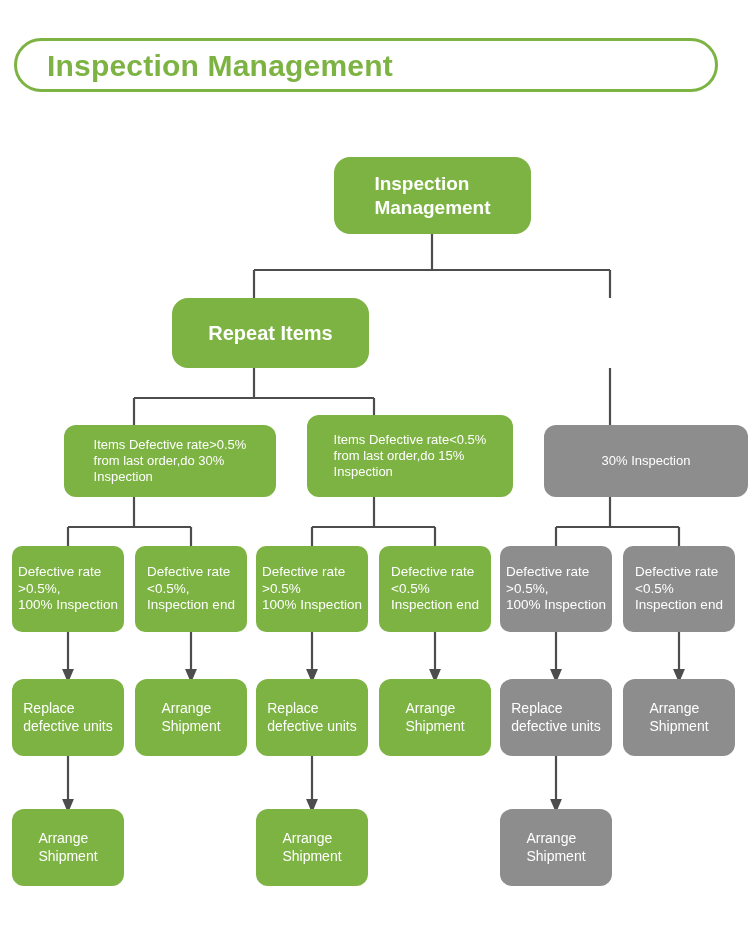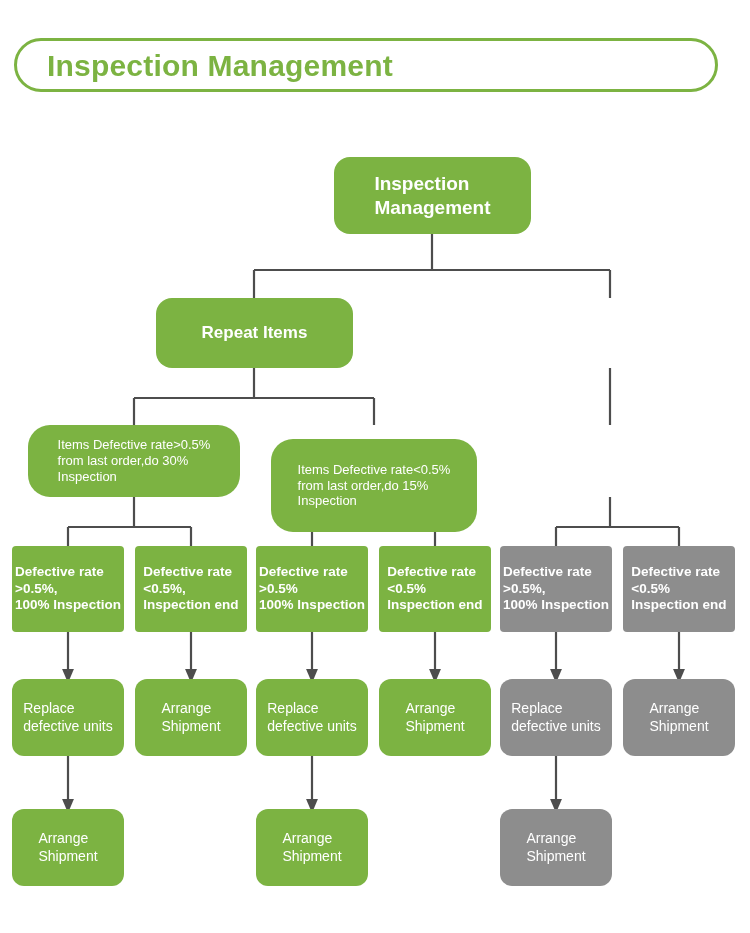--- a/index.html
+++ b/index.html
@@ -70,33 +70,35 @@
   }
   .node.green { background: #7cb342; }
   .node.gray  { background: #8d8d8d; }
 
   .node.root {
     font-size: 19px;
     font-weight: bold;
     border-radius: 16px;
   }
   .node.branch {
-    font-size: 17px;
+    font-size: 20px;
     font-weight: bold;
     border-radius: 16px;
+    margin-left: 16px;
   }
   .node.rule {
     font-size: 13px;
     font-weight: normal;
-    border-radius: 22px;
+    border-radius: 12px;
+    margin-left: 36px;
   }
   .node.outcome {
     font-size: 13.5px;
-    font-weight: bold;
-    border-radius: 4px;
+    font-weight: normal;
+    border-radius: 10px;
   }
   .node.action {
     font-size: 14px;
     font-weight: normal;
     border-radius: 12px;
   }
 </style>
 </head>
 <body>
 
@@ -157,23 +159,24 @@
   </svg>
 
   <div class="node root green" style="left:334px; top:157px; width:197px; height:77px;">Inspection
 Management</div>
 
   <div class="node branch green" style="left:156px; top:298px; width:197px; height:70px;">Repeat Items</div>
 
   <div class="node rule green" style="left:28px; top:425px; width:212px; height:72px;">Items Defective rate&gt;0.5%
 from last order,do 30%
 Inspection</div>
-  <div class="node rule green" style="left:271px; top:439px; width:206px; height:93px;">Items Defective rate&lt;0.5%
+  <div class="node rule green" style="left:271px; top:415px; width:206px; height:82px;">Items Defective rate&lt;0.5%
 from last order,do 15%
 Inspection</div>
+  <div class="node rule gray" style="left:508px; top:425px; width:204px; height:72px;">30% Inspection</div>
 
   <div class="node outcome green" style="left:12px; top:546px; width:112px; height:86px;">Defective rate
 &gt;0.5%,
 100% Inspection</div>
   <div class="node outcome green" style="left:135px; top:546px; width:112px; height:86px;">Defective rate
 &lt;0.5%,
 Inspection end</div>
   <div class="node outcome green" style="left:256px; top:546px; width:112px; height:86px;">Defective rate
 &gt;0.5%
 100% Inspection</div>

